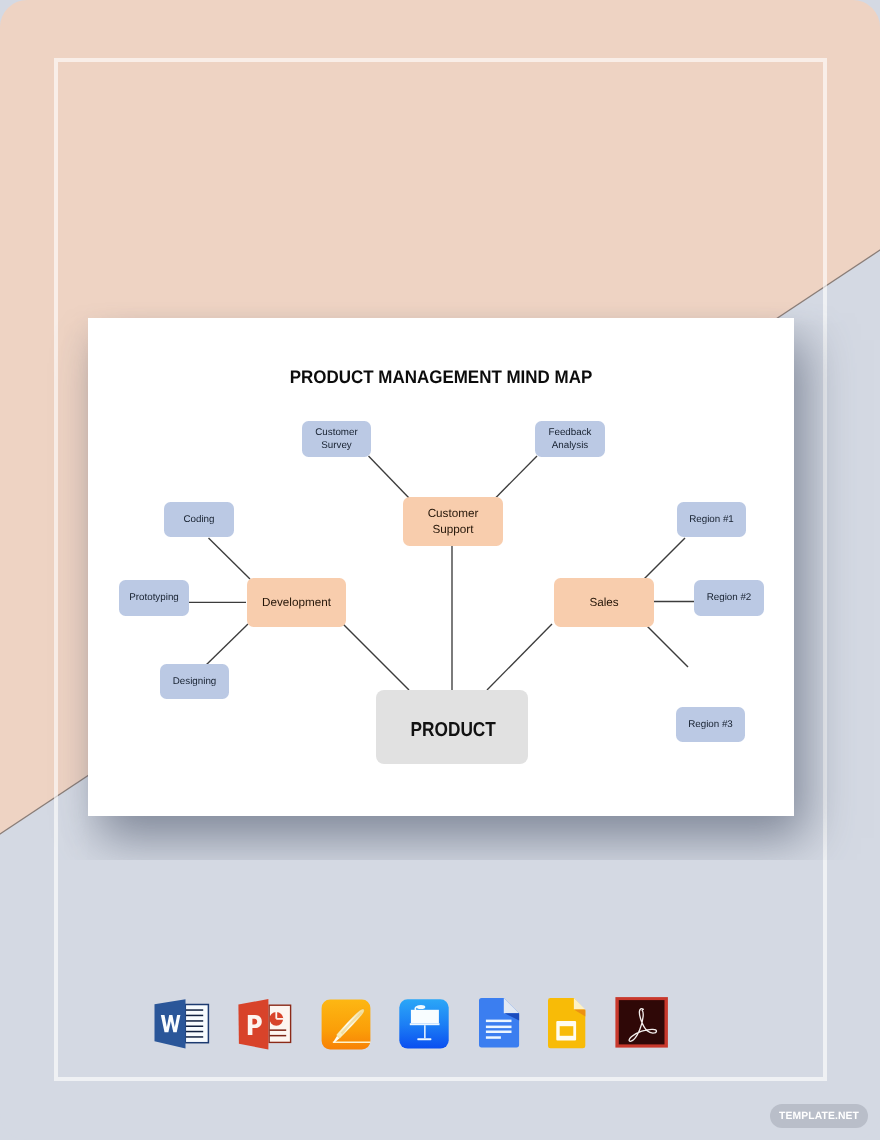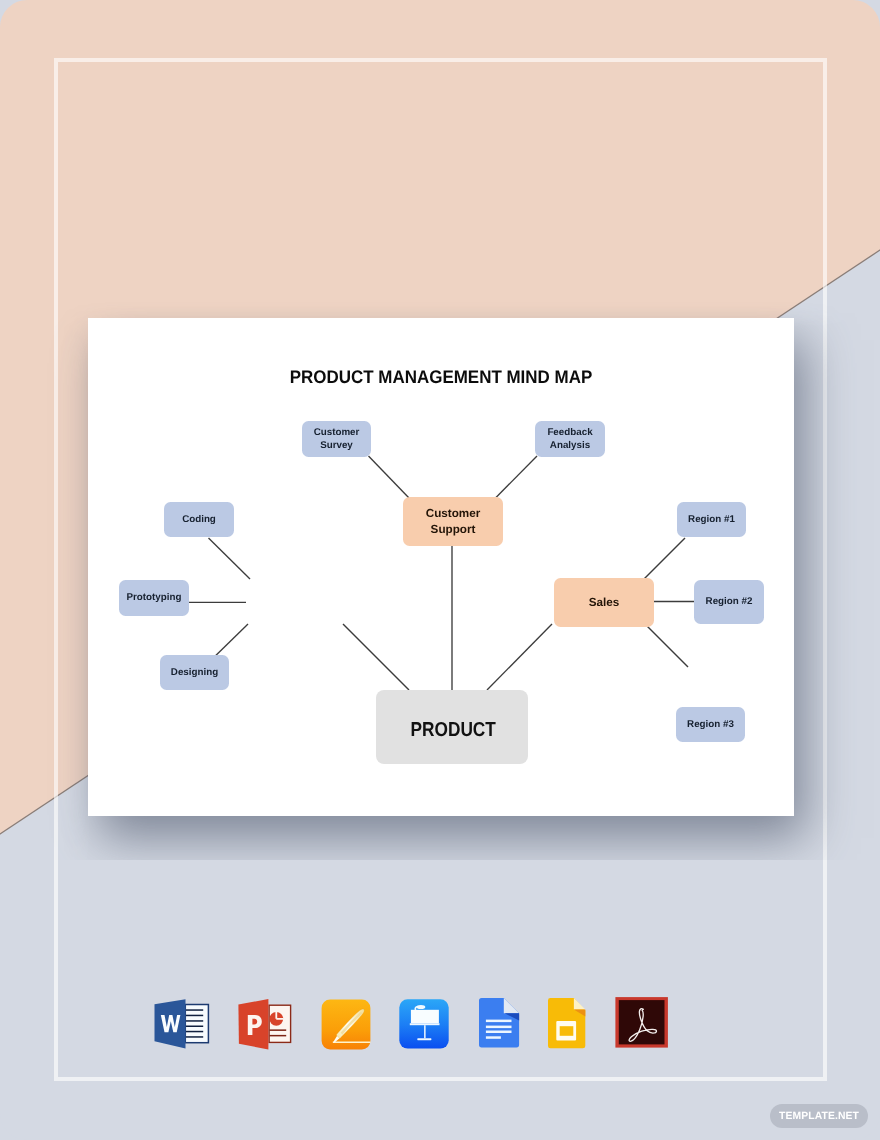--- a/index.html
+++ b/index.html
@@ -28,21 +28,21 @@
         box-shadow:11px 22px 46px 0 rgba(74,84,105,.62);}
   .card{position:absolute;left:88px;top:318px;width:706px;height:498px;background:#ffffff;}
   .card-inner{position:absolute;left:0;top:0;width:706px;height:498px;}
 
   .mm-title{position:absolute;left:0;top:48px;width:706px;text-align:center;
             font-size:18.3px;font-weight:bold;color:#0c0c0c;letter-spacing:0px;transform:scaleX(.928);filter:brightness(1);}
 
   
   .node{position:absolute;box-sizing:border-box;border-radius:6.5px;display:flex;
         align-items:center;justify-content:center;text-align:center;color:#16202f;filter:brightness(1);
-        line-height:1.36;font-weight:bold;}
+        line-height:1.36;}
   .node.sec{background:#bbc9e4;font-size:9.8px;}
   .node.pri{background:#f8cdad;font-size:11.7px;color:#241508;}
     .node.root{background:#e1e1e1;border-radius:8px;font-size:18px;font-weight:bold;color:#111;letter-spacing:0;}
   .node.root span{display:inline-block;transform:scaleX(.855) translate(1.5px,3.5px);font-size:20.2px;}
 
   svg.links{position:absolute;left:0;top:0;width:706px;height:498px;overflow:visible;}
   svg.links line{stroke:#3c3c3c;stroke-width:1.35;}
 
   
   .icons{position:absolute;left:0;top:999px;width:880px;height:72px;}
@@ -112,34 +112,37 @@
       </div>
 
       <div class="node sec" style="left:76px;top:184px;width:70px;height:35px;">
         <span>Coding</span>
       </div>
 
       <div class="node sec" style="left:31px;top:262px;width:70px;height:36px;">
         <span>Prototyping</span>
       </div>
 
-
-      <div class="node sec" style="left:72px;top:337px;width:69px;height:35px;">
+      <div class="node pri" style="left:159px;top:260px;width:99px;height:49px;">
+        <span>Development</span>
+      </div>
+
+      <div class="node sec" style="left:72px;top:346px;width:69px;height:35px;">
         <span>Designing</span>
       </div>
 
       <div class="node pri" style="left:466px;top:260px;width:100px;height:49px;">
         <span>Sales</span>
       </div>
 
       <div class="node sec" style="left:589px;top:184px;width:69px;height:35px;">
         <span>Region #1</span>
       </div>
 
-      <div class="node sec" style="left:606px;top:262px;width:70px;height:44px;">
+      <div class="node sec" style="left:606px;top:262px;width:70px;height:36px;">
         <span>Region #2</span>
       </div>
 
       <div class="node sec" style="left:588px;top:350px;width:69px;height:35px;margin-top:39px;">
         <span>Region #3</span>
       </div>
 
       <div class="node root" style="left:288px;top:372px;width:152px;height:74px;">
         <span>PRODUCT</span>
       </div>

